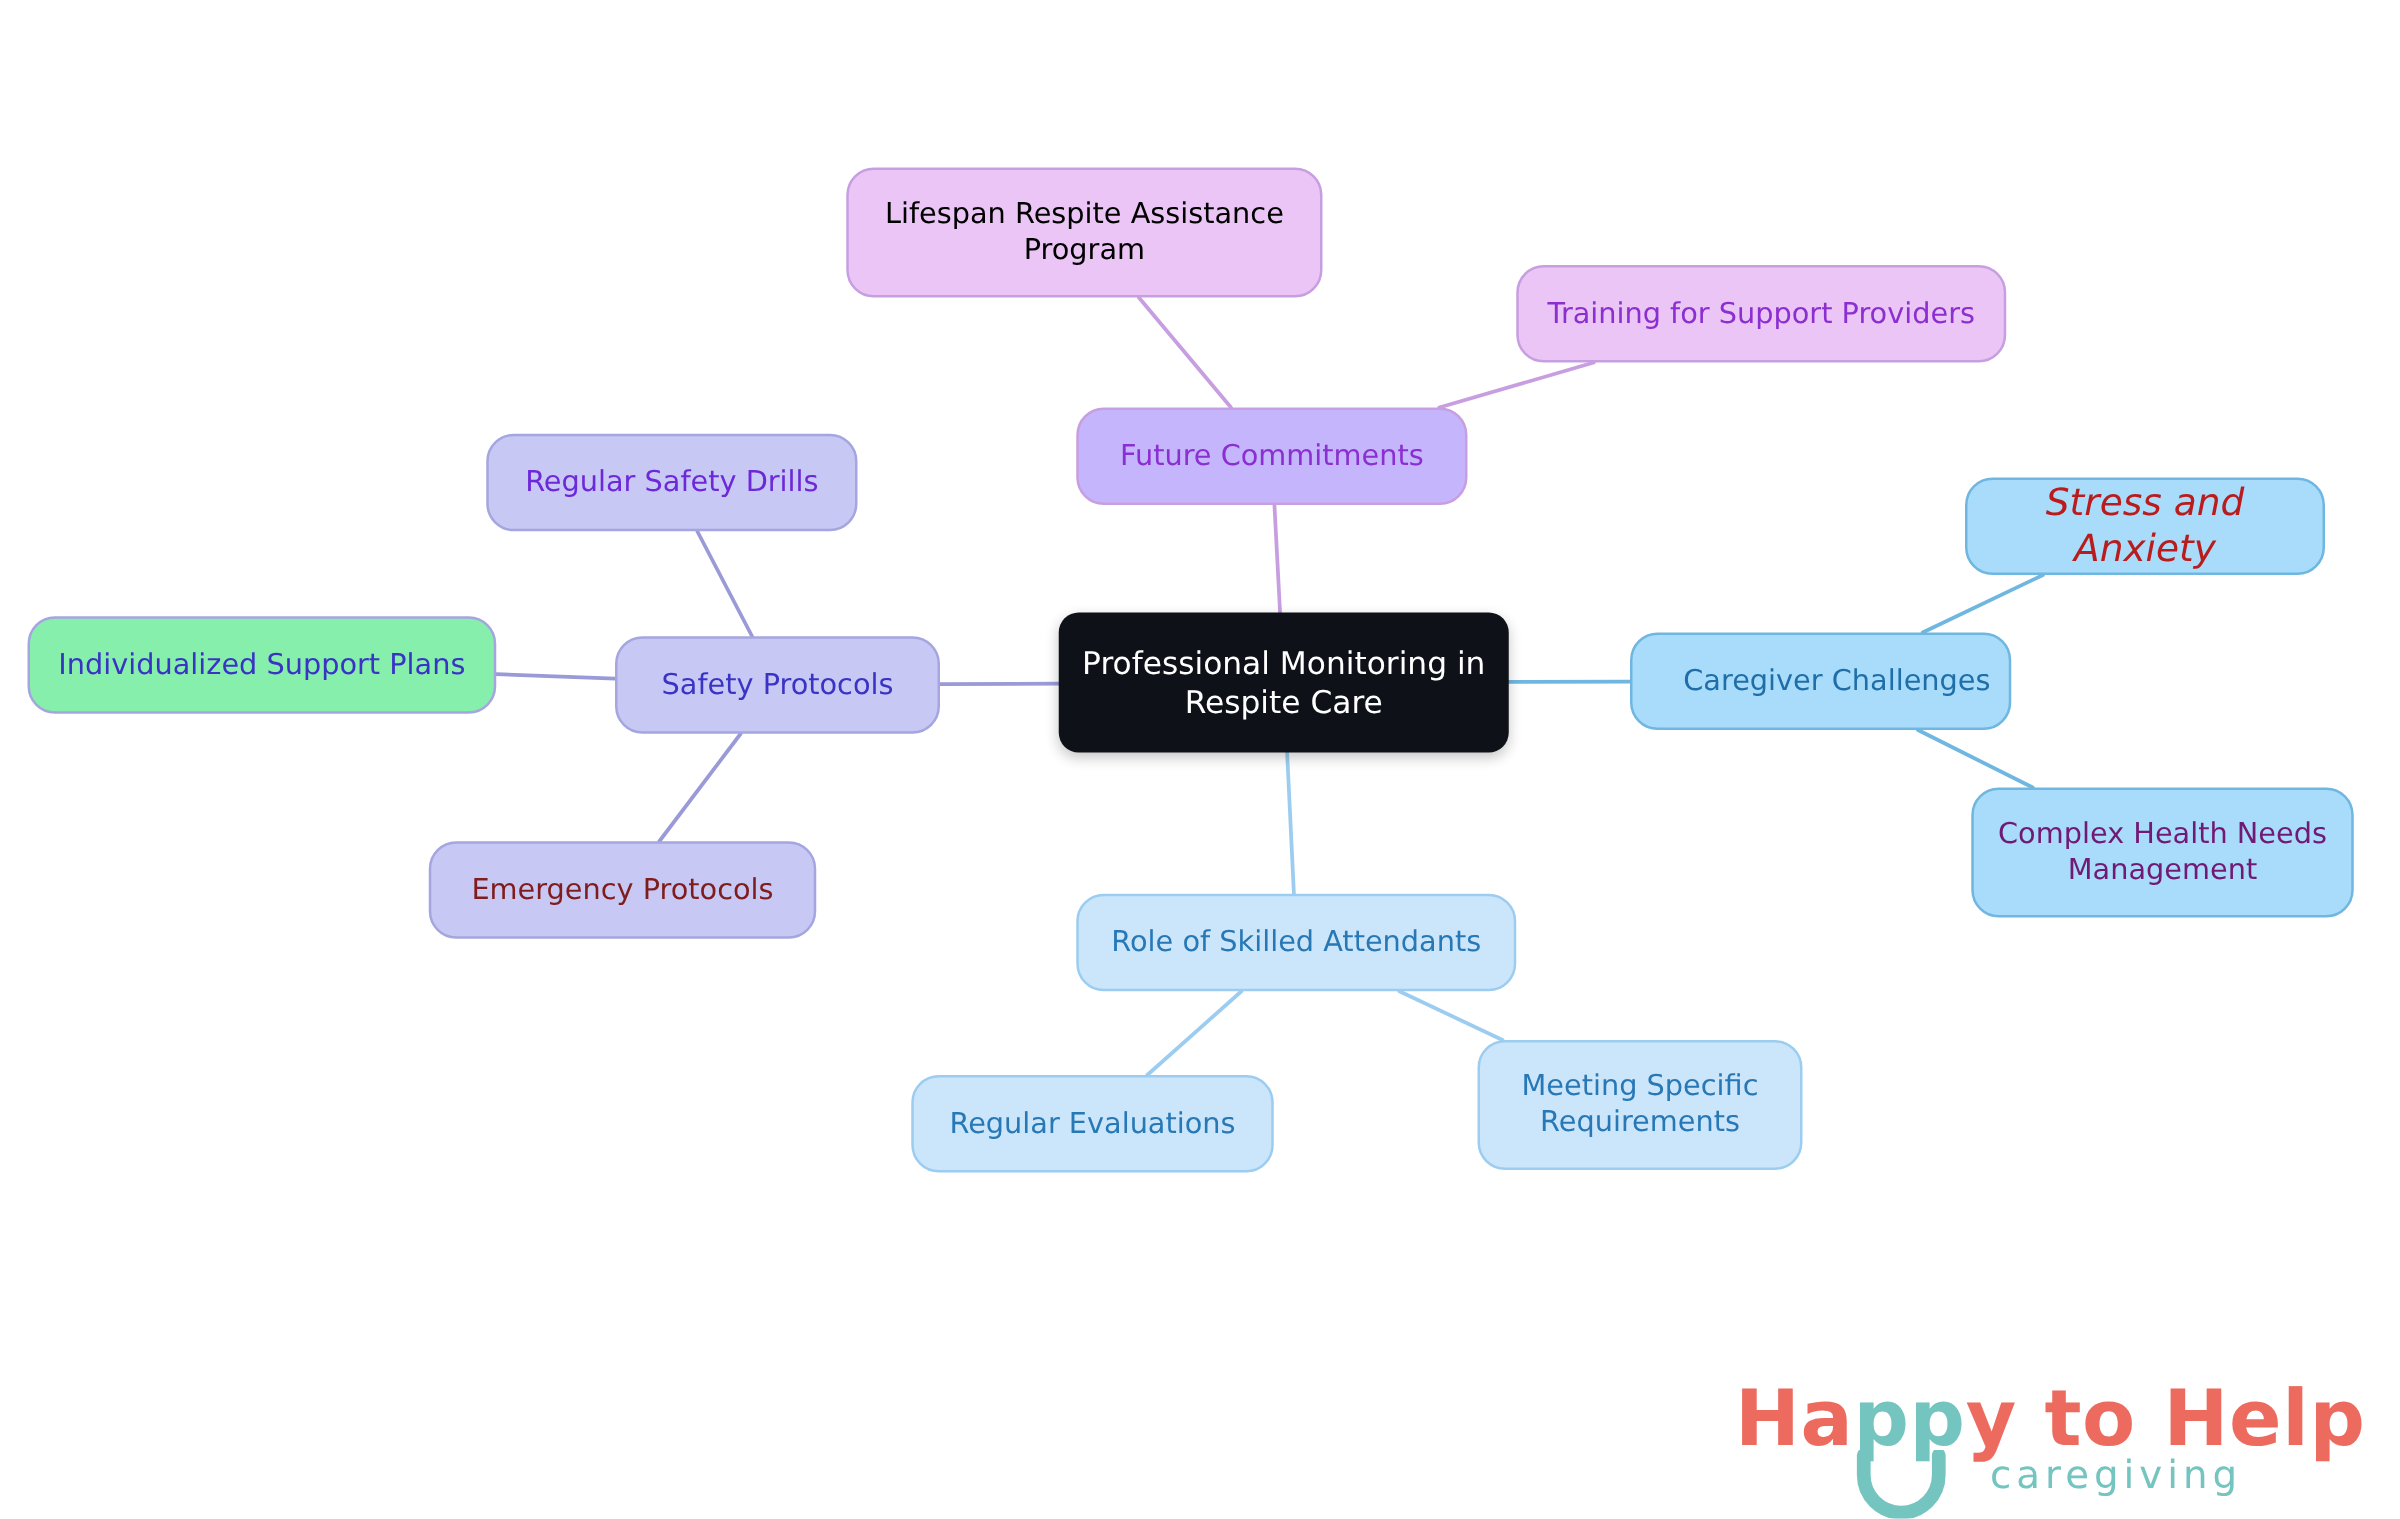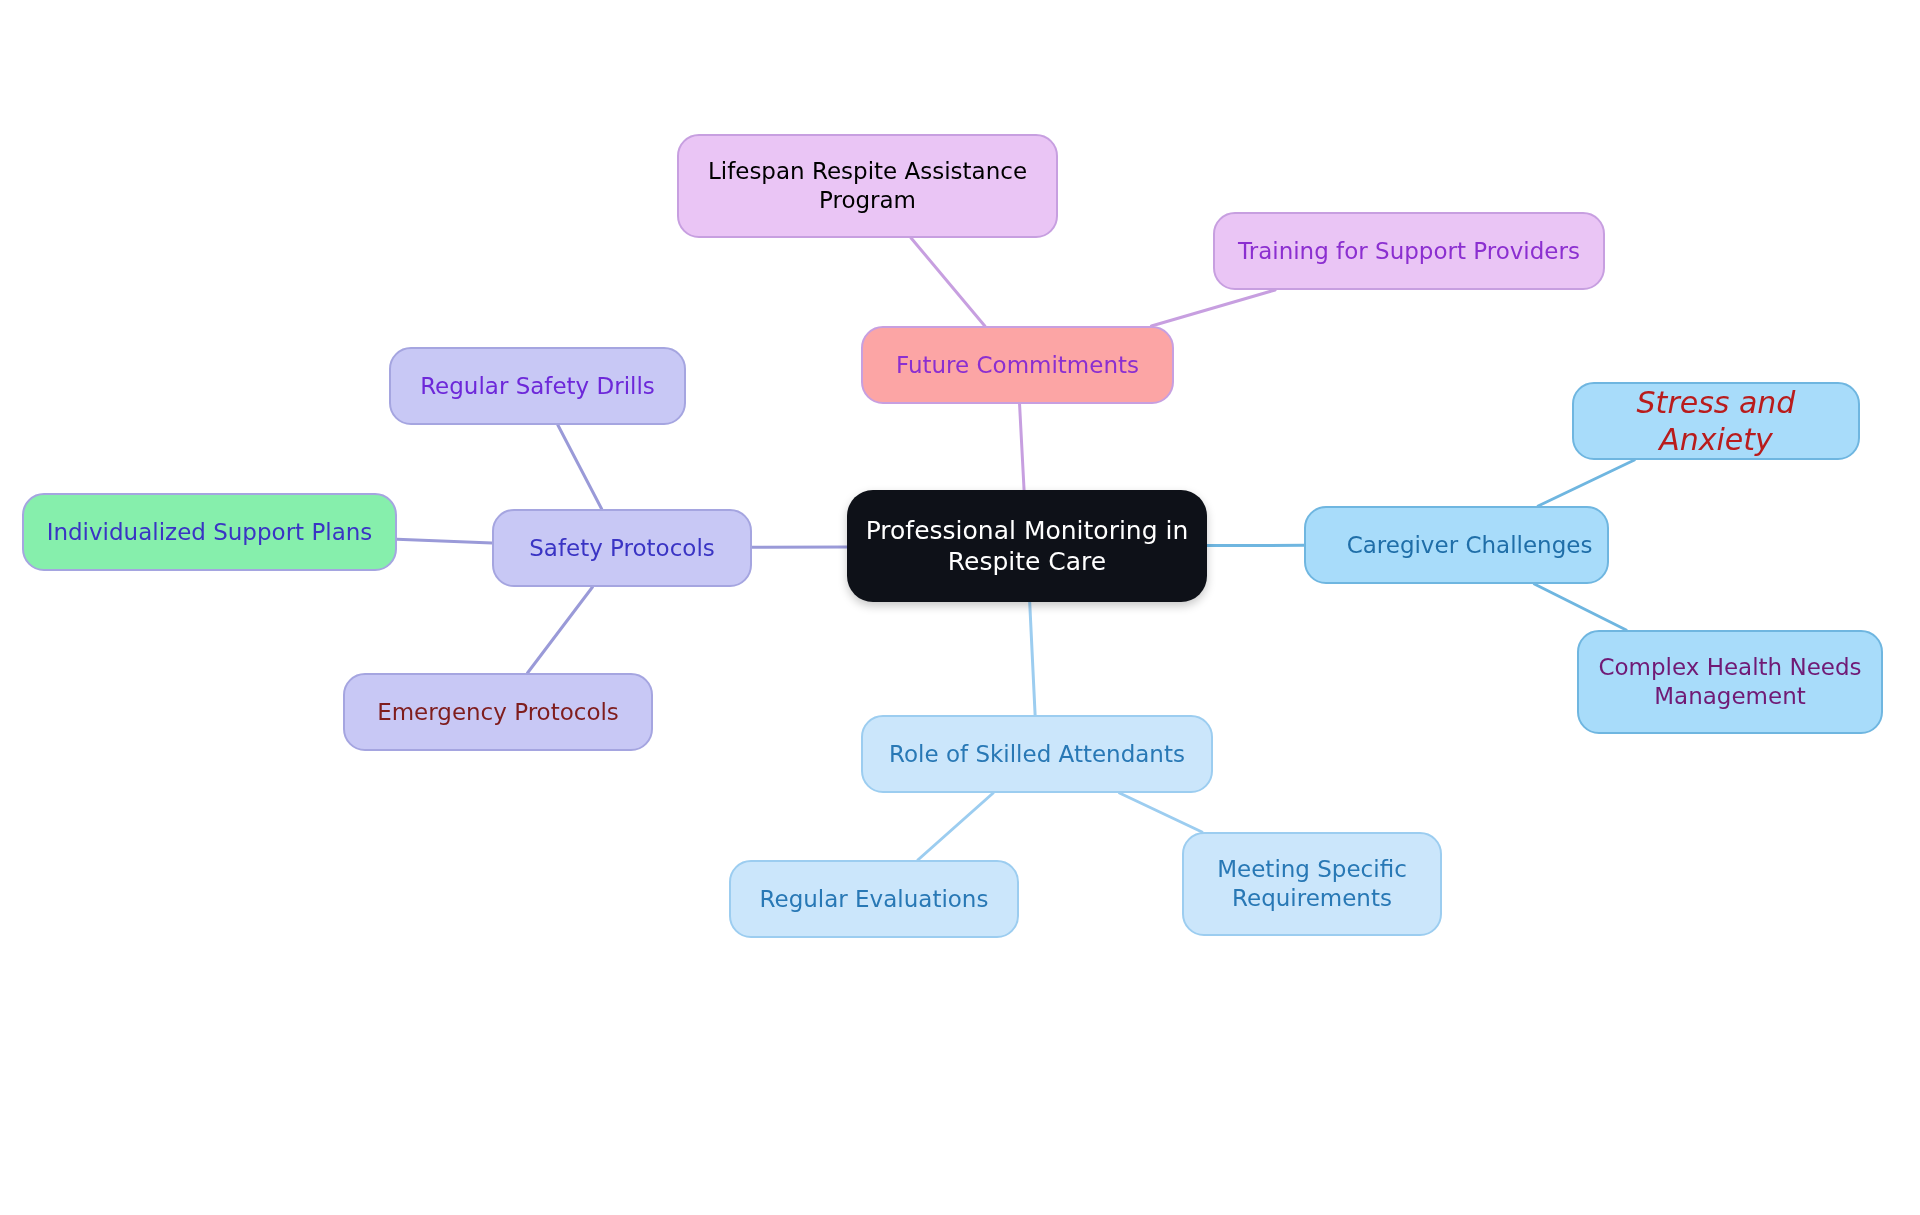--- a/index.html
+++ b/index.html
@@ -34,21 +34,21 @@
     justify-content: center;
     text-align: center;
     border-radius: 22px;
     border-style: solid;
     border-width: 2px;
     line-height: 1.25;
     padding: 6px 14px;
     white-space: pre-line;
   }
   .node.root {
-    border-radius: 26px;
+    border-radius: 16px;
     border-width: 0;
     box-shadow: 0 4px 10px rgba(0,0,0,0.22);
   }
   .node-label {
     display: block;
     width: 100%;
   }
 
   
   #logo {
@@ -103,32 +103,39 @@
       <line x1="1538.116935483871" y1="506" x2="1634.383064516129" y2="460" stroke="#6fb6e0" stroke-width="3" stroke-linecap="round"></line>
       <line x1="1534.3576642335765" y1="584" x2="1626.1897810218977" y2="630" stroke="#6fb6e0" stroke-width="3" stroke-linecap="round"></line>
       <line x1="1029.6923076923076" y1="602" x2="1035.125" y2="715" stroke="#9ccdf0" stroke-width="3" stroke-linecap="round"></line>
       <line x1="993.1586206896552" y1="793" x2="917.8413793103448" y2="860" stroke="#9ccdf0" stroke-width="3" stroke-linecap="round"></line>
       <line x1="1119.5" y1="793" x2="1202" y2="832" stroke="#9ccdf0" stroke-width="3" stroke-linecap="round"></line>
     </svg>
 
   <div id="node-layer">
       <div class="node root" style="left: 847px; top: 490px; width: 360px; height: 112px; background: rgb(14, 17, 24); border-color: rgb(14, 17, 24); color: rgb(255, 255, 255); font-size: 25px;"><span class="node-label">Professional Monitoring in
 Respite Care</span></div>
-      <div class="node" style="left: 861px; top: 326px; width: 313px; height: 78px; background: #fca5a5; border-color: rgb(199, 159, 224); color: rgb(139, 47, 208); font-size: 23px;"><span class="node-label">Future Commitments</span></div>
+      <div class="node" style="left: 861px; top: 326px; width: 313px; height: 78px; background: #c4b5fd; border-color: rgb(199, 159, 224); color: rgb(139, 47, 208); font-size: 23px;"><span class="node-label">Future Commitments</span></div>
       <div class="node" style="left: 677px; top: 134px; width: 381px; height: 104px; background: rgb(234, 197, 245); border-color: rgb(199, 159, 224); color: #000000; font-size: 23px;"><span class="node-label">Lifespan Respite Assistance
 Program</span></div>
       <div class="node" style="left: 1213px; top: 212px; width: 392px; height: 78px; background: rgb(234, 197, 245); border-color: rgb(199, 159, 224); color: rgb(139, 47, 208); font-size: 23px;"><span class="node-label">Training for Support Providers</span></div>
       <div class="node" style="left: 492px; top: 509px; width: 260px; height: 78px; background: rgb(200, 200, 245); border-color: rgb(165, 165, 224); color: rgb(58, 52, 196); font-size: 23px;"><span class="node-label">Safety Protocols</span></div>
       <div class="node" style="left: 389px; top: 347px; width: 297px; height: 78px; background: rgb(200, 200, 245); border-color: rgb(165, 165, 224); color: #6d28d9; font-size: 23px;"><span class="node-label">Regular Safety Drills</span></div>
       <div class="node" style="left: 22px; top: 493px; width: 375px; height: 78px; background: #86efac; border-color: rgb(165, 165, 224); color: rgb(58, 52, 196); font-size: 23px;"><span class="node-label">Individualized Support Plans</span></div>
       <div class="node" style="left: 343px; top: 673px; width: 310px; height: 78px; background: rgb(200, 200, 245); border-color: rgb(165, 165, 224); color: #7f1d1d; font-size: 23px;"><span class="node-label">Emergency Protocols</span></div>
       <div class="node" style="left: 1304px; top: 506px; width: 305px; height: 78px; background: rgb(168, 220, 250); border-color: rgb(111, 182, 224); color: rgb(31, 110, 168); font-size: 23px; padding-left: 40px;"><span class="node-label">Caregiver Challenges</span></div>
       <div class="node" style="left: 1572px; top: 382px; width: 288px; height: 78px; background: rgb(168, 220, 250); border-color: rgb(111, 182, 224); color: #b91c1c; font-size: 30px; font-style: italic;"><span class="node-label">Stress and Anxiety</span></div>
       <div class="node" style="left: 1577px; top: 630px; width: 306px; height: 104px; background: rgb(168, 220, 250); border-color: rgb(111, 182, 224); color: #701a75; font-size: 23px;"><span class="node-label">Complex Health Needs
 Management</span></div>
       <div class="node" style="left: 861px; top: 715px; width: 352px; height: 78px; background: rgb(203, 230, 251); border-color: rgb(156, 205, 240); color: rgb(40, 120, 181); font-size: 23px;"><span class="node-label">Role of Skilled Attendants</span></div>
       <div class="node" style="left: 729px; top: 860px; width: 290px; height: 78px; background: rgb(203, 230, 251); border-color: rgb(156, 205, 240); color: rgb(40, 120, 181); font-size: 23px;"><span class="node-label">Regular Evaluations</span></div>
       <div class="node" style="left: 1182px; top: 832px; width: 260px; height: 104px; background: rgb(203, 230, 251); border-color: rgb(156, 205, 240); color: rgb(40, 120, 181); font-size: 23px;"><span class="node-label">Meeting Specific
 Requirements</span></div>
     </div>
 
+  <div id="logo">
+    <div class="logo-main"><span class="logo-coral">Ha</span><span class="logo-teal">pp</span><span class="logo-coral">y</span> <span class="logo-coral">to</span> <span class="logo-coral">Help</span></div>
+    <svg id="smile" width="120" height="56" viewBox="0 0 120 56">
+      <path d="M14 4 L14 20 A30 30 0 0 0 74 20 L74 4" fill="none" stroke="#74C4C0" stroke-width="11" stroke-linecap="round"></path>
+    </svg>
+    <div class="logo-sub">caregiving</div>
+  </div>
 
 </div>
 
 </body></html>

